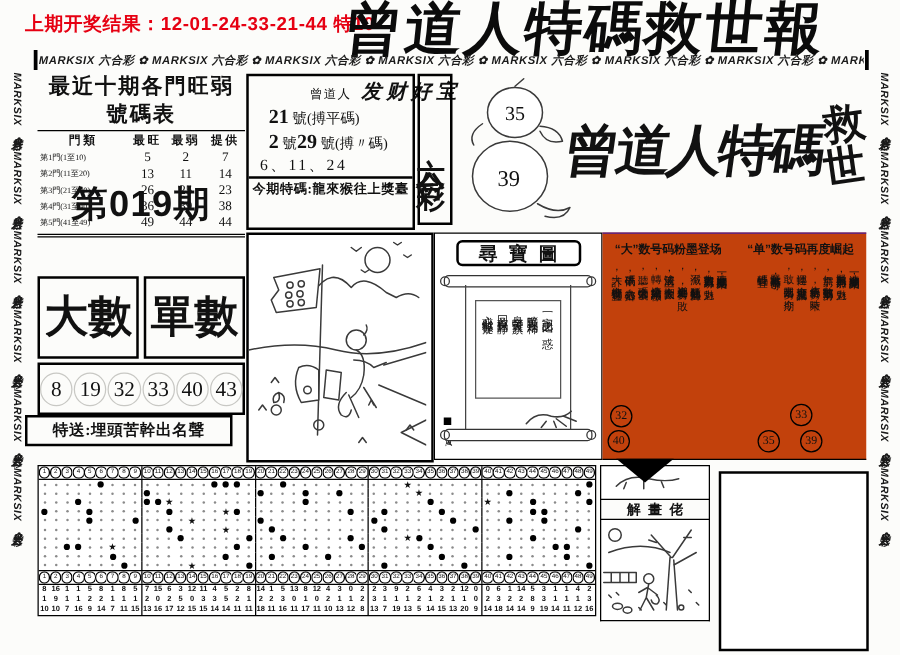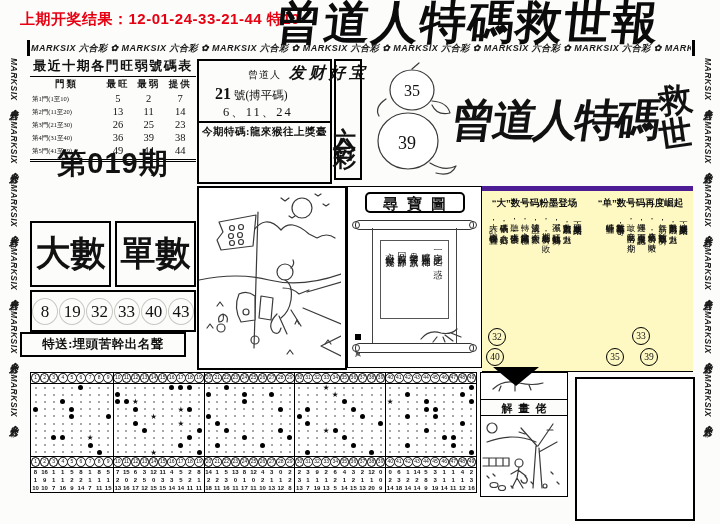--- a/index.html
+++ b/index.html
@@ -16,21 +16,21 @@
   .stripbar{left:31px;top:41px;width:660px;height:15px;line-height:15px;overflow:hidden;
             white-space:nowrap;font-family:"Liberation Sans",sans-serif;font-style:italic;
             font-weight:700;font-size:9px;color:#1a1a1a;letter-spacing:.5px;}
   .stripcap{top:40px;width:3px;height:16px;background:#000;}
   .vstrip{top:58px;width:15px;height:442px;overflow:hidden;writing-mode:vertical-rl;
           font-family:"Liberation Sans",sans-serif;font-style:italic;font-weight:700;
           font-size:8.5px;color:#1a1a1a;letter-spacing:.5px;line-height:15px;}
 
   
   .hotcold{left:30px;top:57px;width:166px;}
-  .hc-title{font-size:13px;font-weight:700;letter-spacing:1.5px;text-align:center;
+  .hc-title{font-size:17px;font-weight:700;letter-spacing:1.5px;text-align:center;
             border-bottom:1px solid #000;padding-bottom:1px;}
   .hc-grid{display:grid;grid-template-columns:44% 18% 19% 19%;border-bottom:3px double #000;padding-bottom:2px;}
   .hc-h{font-size:9.5px;font-weight:700;text-align:center;letter-spacing:2px;padding:1px 0;}
   .hc-l{font-size:6.5px;text-align:left;padding-left:2px;line-height:13px;white-space:nowrap;}
   .hc-v{font-size:10.5px;text-align:center;line-height:13px;}
 
   .issue-number{left:30px;top:144px;width:166px;text-align:center;font-size:29px;font-weight:700;
             font-family:"Liberation Sans",sans-serif;letter-spacing:1px;}
   .open-box{left:30px;top:183px;width:162px;height:31px;border:2px solid #000;text-align:center;
             line-height:31px;font-size:21px;font-weight:700;letter-spacing:3px;}
@@ -46,21 +46,21 @@
             line-height:21px;font-size:12.5px;font-weight:700;letter-spacing:.5px;}
 
   
   .lucky{left:197px;top:59px;width:131px;height:121px;border:2px solid #000;}
   .lk-head{padding:2px 3px 0 3px;white-space:nowrap;margin-left:46px;}
   .lk-master{font-size:10px;letter-spacing:1px;}
   .lk-title{font-size:16px;font-weight:700;font-style:italic;letter-spacing:4px;margin-left:4px;}
   .lk-line{height:20px;line-height:20px;padding-left:16px;white-space:nowrap;}
   .lk-big{font-size:16px;font-weight:700;margin-right:3px;}
   .lk-small{font-size:11.5px;}
-  .lk-extra{height:17px;line-height:17px;padding-left:24px;font-size:12.5px;letter-spacing:2px;}
+  .lk-extra{height:17px;line-height:17px;padding-left:9px;font-size:12.5px;letter-spacing:2px;}
   .lk-foot{border-top:2px solid #000;height:18px;line-height:18px;text-align:center;
            font-size:10.5px;font-weight:700;letter-spacing:.5px;}
 
   
   .liuhecai{left:334px;top:59px;width:28px;height:121px;border:2px solid #000;
             writing-mode:vertical-rl;text-align:center;font-size:23px;font-weight:700;
             letter-spacing:9px;padding-top:6px;box-sizing:border-box;}
   .gourd{left:360px;top:57px;width:104px;height:126px;}
   .gourd svg{display:block;}
   .callig{left:452px;top:58px;width:242px;height:124px;display:flex;align-items:center;}
@@ -81,21 +81,21 @@
   .scrollbody{position:absolute;top:41px;left:24px;right:24px;bottom:22px;
               border-left:1px solid #444;border-right:1px solid #444;}
   .scrollinner{position:absolute;top:12px;left:7px;right:7px;bottom:26px;border:1px solid #555;padding:4px 3px;}
   .poem{height:100%;writing-mode:vertical-rl;white-space:pre-line;font-size:9px;line-height:12px;
         letter-spacing:1.5px;}
   .xb-sign{position:absolute;left:5px;bottom:20px;writing-mode:vertical-rl;font-size:6px;letter-spacing:1px;}
   .seal{display:inline-block;width:6px;height:6px;background:#000;margin-bottom:2px;}
   .xb-sketch{position:absolute;right:12px;bottom:24px;}
 
   
-  .articles{left:482px;top:186px;width:211px;height:180px;border-top:5px solid #4c1d95;border-bottom:1px solid #000;background:#fef9c3;}
+  .articles{left:482px;top:186px;width:211px;height:180px;border-top:1px solid #4c1d95;border-bottom:1px solid #000;background:#c2410c;}
   .article{position:absolute;top:0;bottom:0;width:105px;}
   .article.a1{left:0;} .article.a2{left:106px;}
   .art-title{margin-top:6px;text-align:center;font-family:"Liberation Sans",sans-serif;
              font-weight:700;font-size:9.5px;white-space:nowrap;}
   .art-body{position:absolute;top:26px;bottom:40px;left:3px;right:4px;writing-mode:vertical-rl;
             white-space:pre-line;font-size:8.5px;line-height:10.5px;letter-spacing:.5px;overflow:hidden;}
   .pick{position:absolute;width:16px;height:16px;border:1px solid #000;border-radius:50%;
         text-align:center;line-height:16px;font-size:9.5px;}
   .a1 .p0{left:6px;bottom:25px;} .a1 .p1{left:4px;bottom:5px;}
   .a2 .p0{left:44px;bottom:26px;} .a2 .p1{left:18px;bottom:5px;} .a2 .p2{left:52px;bottom:5px;}
@@ -185,20 +185,21 @@
     </div>
   <div class="abs special-bar">特送:埋頭苦幹出名聲</div>
 
   <div class="abs lucky">
     <div class="lk-head">
       <span class="lk-master">曾道人</span>
       <span class="lk-title">发财好宝</span>
     </div>
     <div id="lklines">
         <div class="lk-line"><span class="lk-big">21</span><span class="lk-small">號(搏平碼)</span></div>
+        <div class="lk-line"><span class="lk-big">2</span><span class="lk-small">號</span><span class="lk-big">29</span><span class="lk-small">號(搏〃碼)</span></div>
       </div>
     <div class="lk-extra">6、11、24</div>
     <div class="lk-foot">今期特碼:龍來猴往上獎臺</div>
   </div>
 
   <div class="abs liuhecai">六合彩</div>
   <div class="abs gourd">
     <svg width="104" height="126" viewBox="0 0 104 126">
       <path d="M52 12 l7 -6"></path>
       <ellipse cx="52" cy="33" rx="22" ry="20" fill="#fff"></ellipse>

